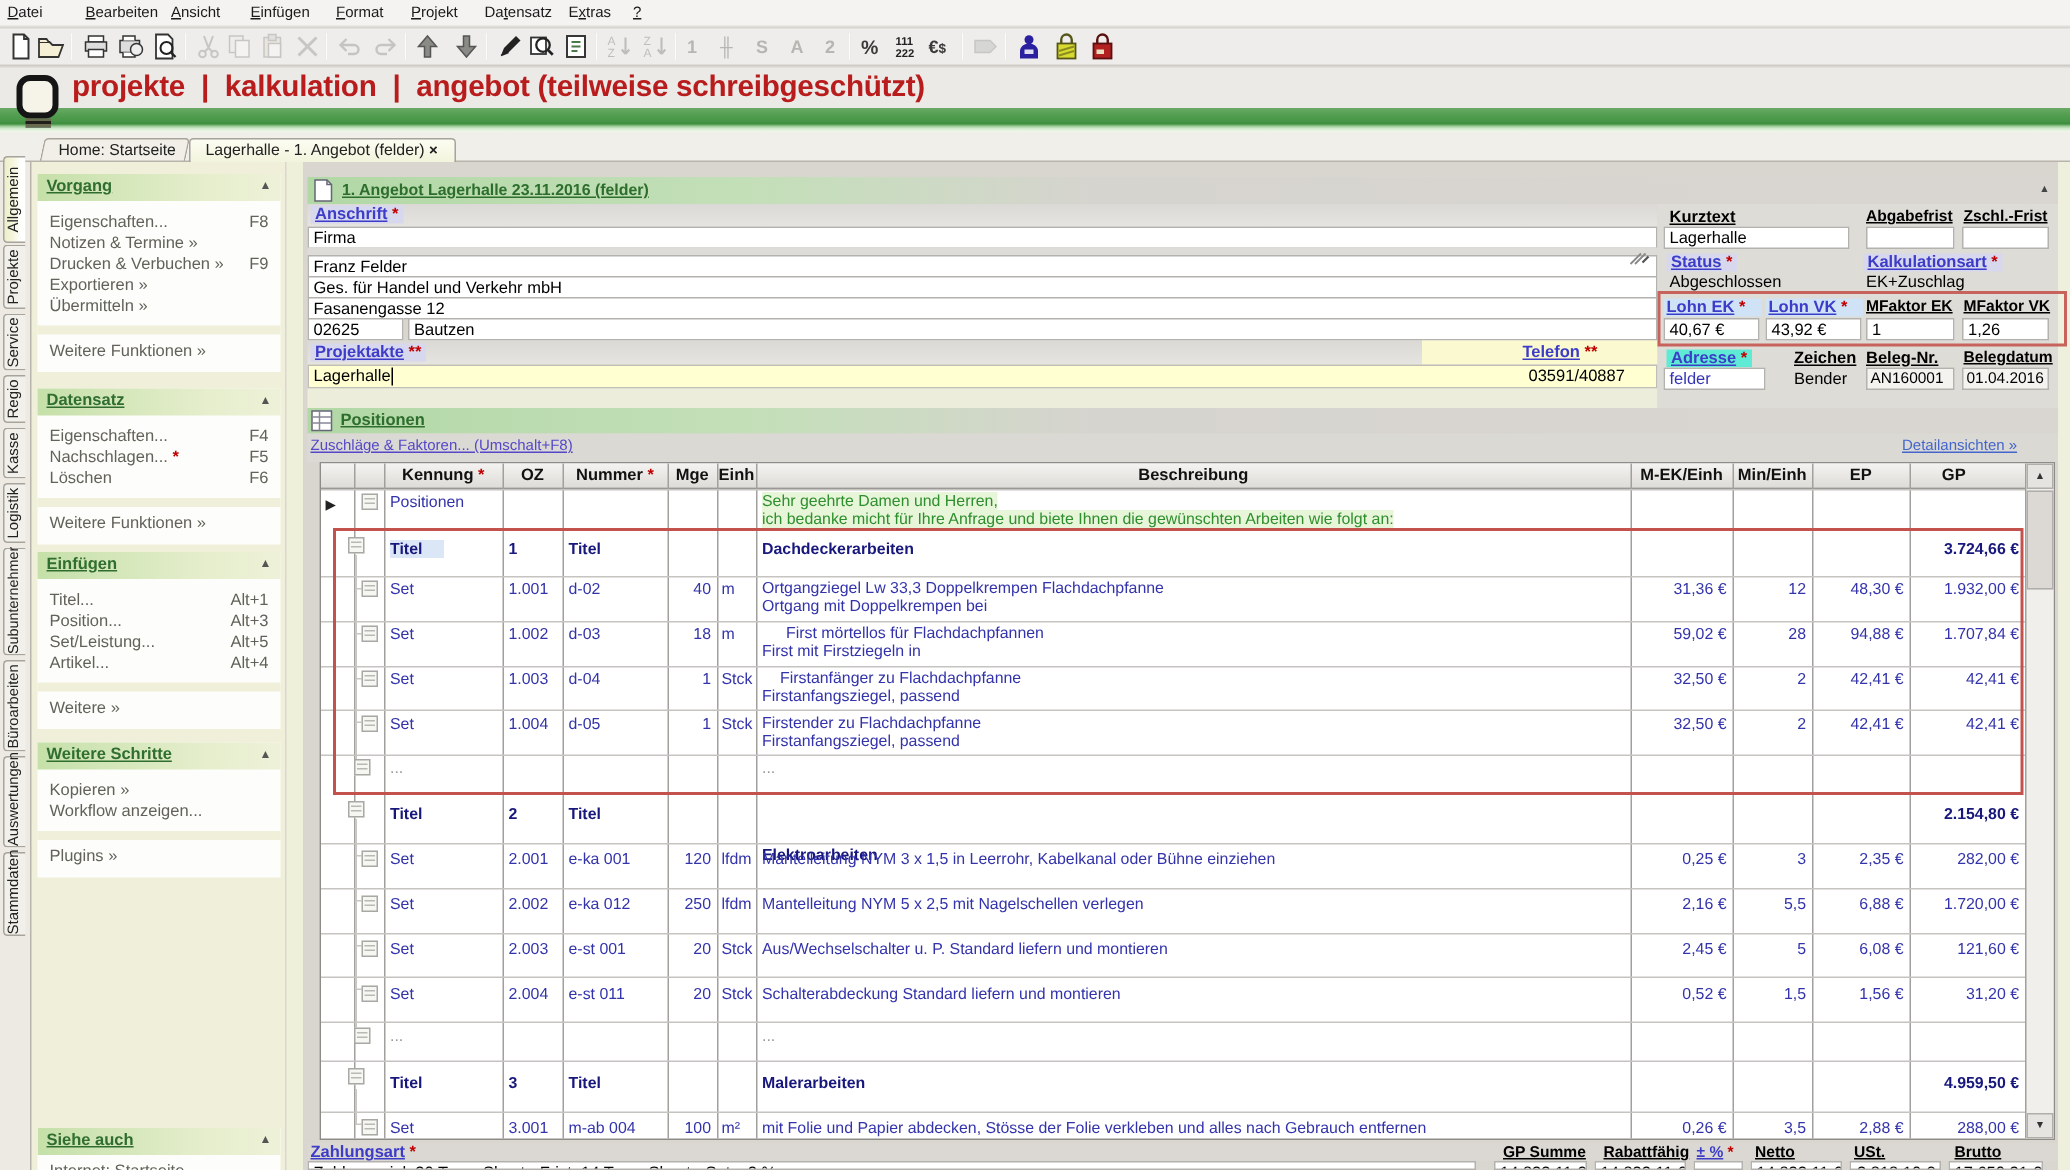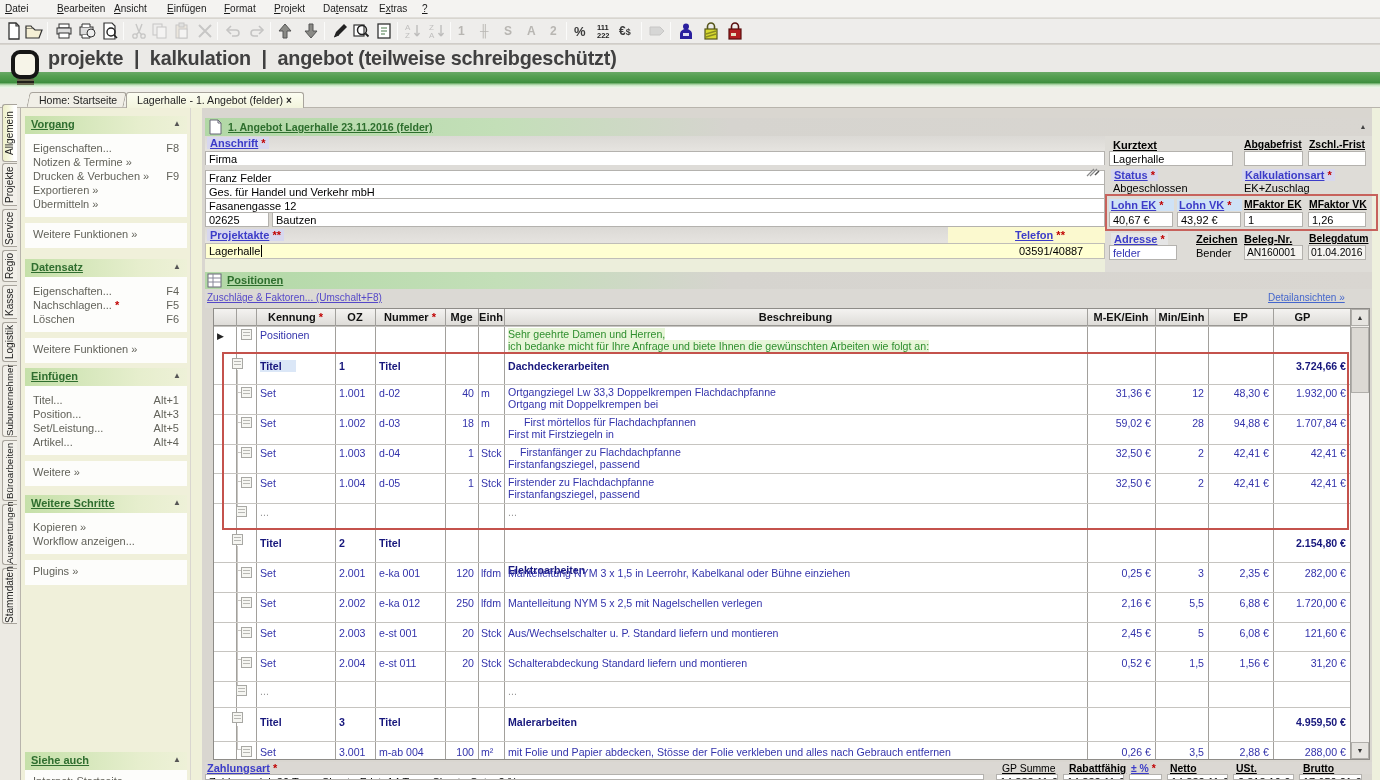--- a/index.html
+++ b/index.html
@@ -9,21 +9,21 @@
 u { text-decoration:underline; }
 
 #menubar { left:0; top:0; width:1380px; height:18px; background:#f4f3f1; border-bottom:1px solid #e0deda; }
 #menubar span { position:absolute; top:3px; font-size:10px; color:#1a1a1a; }
 #toolbar { left:0; top:19px; width:1380px; height:25px; background:#eeedeb; border-bottom:1px solid #cfccc8; }
 .tsep { position:absolute; top:3px; width:1px; height:18px; background:#c8c5c1; border-right:1px solid #fbfbfa; }
 .tico { position:absolute; top:3px; width:18px; height:18px; }
 .gico { position:absolute; top:5px; font-size:12px; color:#b8b6b2; font-weight:bold; }
 .bico { position:absolute; top:5px; font-size:12px; color:#3a3a3a; font-weight:bold; }
 #titlebar { left:0; top:45px; width:1380px; height:27px; background:#ebeae7; }
-#apptitle { left:48px; top:47px; font-size:19.8px; font-weight:bold; color:#404040; letter-spacing:-0.2px; white-space:nowrap; }
+#apptitle { left:48px; top:47px; font-size:19.8px; font-weight:bold; color:#b91c1c; letter-spacing:-0.2px; white-space:nowrap; }
 #logo { left:11px; top:50px; width:28px; height:29px; border:4px solid #151515; border-radius:9px; background:#f6f4e8; }
 #logostripe { left:17px; top:79px; width:17px; height:6px; background:repeating-linear-gradient(#6a6a50 0 2px,#20201a 2px 4px); }
 #greenband { left:0; top:72px; width:1380px; height:16px;
   background:linear-gradient(#6aa967 0%, #55a052 25%, #479546 55%, #3e8e3e 66%, #9ccb97 76%, #cfe8ca 85%, #e8f4e4 95%, #f0f7ec 100%); }
 #tabrow { left:0; top:88px; width:1380px; height:20px; background:#f0efe9; }
 .doctab { position:absolute; top:92px; height:16px; border:1px solid #a8a49c; border-bottom:none; border-radius:3px 3px 0 0; font-size:11px; color:#222; padding:1px 8px 0 10px; white-space:nowrap; overflow:hidden; }
 #tab1 { left:28px; width:97px; background:#f1efe7; transform:skewX(-12deg); font-size:10.5px; }
 #tab1 span { display:inline-block; transform:skewX(12deg); }
 #tab2 { left:126px; width:178px; background:linear-gradient(#fcfdf2,#f2f4dc); z-index:2; font-size:10.6px; white-space:nowrap; }
 #tabrowline { left:0; top:107px; width:1380px; height:1px; background:#b8b4ac; }
@@ -323,21 +323,21 @@
 <div class="abs" style="left:1244px; top:182px;">EK+Zuschlag</div>
 <div class="abs" style="left:1105px; top:194px; width:273px; height:37px; border:2px solid #c7625c;"></div>
 <div class="abs" style="left:1109px; top:199px; width:65px; padding:0 2px; background:#cfe2f6;"><span class="lbl-blue">Lohn EK</span> <span class="ast">*</span></div>
 <div class="abs" style="left:1177px; top:199px; width:65px; padding:0 2px; background:#cfe2f6;"><span class="lbl-blue">Lohn VK</span> <span class="ast">*</span></div>
 <div class="abs" style="left:1244px; top:199px; font-weight:bold; font-size:10.4px; text-decoration:underline;">MFaktor EK</div>
 <div class="abs" style="left:1309px; top:199px; font-weight:bold; font-size:10.4px; text-decoration:underline;">MFaktor VK</div>
 <div class="inputbox" style="left:1109px; top:212px; width:64px; height:15px;">40,67 €</div>
 <div class="inputbox" style="left:1177px; top:212px; width:64px; height:15px;">43,92 €</div>
 <div class="inputbox" style="left:1244px; top:212px; width:59px; height:15px;">1</div>
 <div class="inputbox" style="left:1308px; top:212px; width:58px; height:15px;">1,26</div>
-<div class="abs" style="left:1111px; top:233px; padding:0 3px; background:#e5e5e5;"><span class="lbl-blue">Adresse</span> <span class="ast">*</span></div>
+<div class="abs" style="left:1111px; top:233px; padding:0 3px; background:#5eead4;"><span class="lbl-blue">Adresse</span> <span class="ast">*</span></div>
 <div class="abs" style="left:1196px; top:233px; font-weight:bold; text-decoration:underline;">Zeichen</div>
 <div class="abs" style="left:1244px; top:233px; font-weight:bold; text-decoration:underline;">Beleg-Nr.</div>
 <div class="abs" style="left:1309px; top:233px; font-weight:bold; font-size:10.4px; text-decoration:underline;">Belegdatum</div>
 <div class="inputbox" style="left:1109px; top:245px; width:68px; height:15px; color:#3434b4;">felder</div>
 <div class="abs" style="left:1196px; top:247px;">Bender</div>
 <div class="inputbox" style="left:1244px; top:245px; width:59px; height:15px; background:#f4f3f0; font-size:10.3px; padding-left:2px;">AN160001</div>
 <div class="inputbox" style="left:1308px; top:245px; width:58px; height:15px; background:#f4f3f0; font-size:10.3px; padding-left:2px;">01.04.2016</div>
 
 <div class="abs" style="left:205px; top:272px; width:1167px; height:17px; background:linear-gradient(90deg,#b2d8a6 0%,#c3dfb8 25%,#d6d4cf 45%,#d9d6d1 100%);"></div>
 <svg class="abs" style="left:207px; top:273px; width:15px; height:15px;" viewBox="0 0 15 15">
@@ -606,21 +606,21 @@
 <div class="abs" style="left:1350px; top:309px; width:19px; height:450px; background:#f1efec; border-left:1px solid #a2a09c;"></div>
 <div class="abs" style="left:1351px; top:309px; width:18px; height:17px; background:#e6e4e0; border:1px solid #b0aeaa; font-size:7px; text-align:center; padding-top:4px; color:#333;">▲</div>
 <div class="abs" style="left:1351px; top:327px; width:18px; height:66px; background:#dcd9d4; border:1px solid #b0aeaa;"></div>
 <div class="abs" style="left:1351px; top:742px; width:18px; height:17px; background:#e6e4e0; border:1px solid #b0aeaa; font-size:7px; text-align:center; padding-top:4px; color:#333;">▼</div>
 </div>
 
 <div id="bottombar">
 <div class="abs" style="left:205px; top:760px; width:1167px; height:2px; background:#d9d6d0;"></div>
 <div class="abs" style="left:205px; top:762px; width:1167px; height:12px; background:#dbd8d3;"></div>
 <div class="abs" style="left:207px; top:762px;"><span class="lbl-blue">Zahlungsart</span> <span class="ast">*</span></div>
-<div class="abs" style="left:1002px; top:763px; font-weight:normal; font-size:10.4px; text-decoration:underline;">GP Summe</div>
+<div class="abs" style="left:1002px; top:763px; font-weight:bold; font-size:10.4px; text-decoration:underline;">GP Summe</div>
 <div class="abs" style="left:1069px; top:763px; font-weight:bold; font-size:10.4px; text-decoration:underline;">Rabattfähig</div>
 <div class="abs" style="left:1131px; top:763px; font-size:10.4px;"><span class="lbl-blue" style="text-decoration:underline;">± %</span> <span class="ast">*</span></div>
 <div class="abs" style="left:1170px; top:763px; font-weight:bold; font-size:10.4px; text-decoration:underline;">Netto</div>
 <div class="abs" style="left:1236px; top:763px; font-weight:bold; font-size:10.4px; text-decoration:underline;">USt.</div>
 <div class="abs" style="left:1303px; top:763px; font-weight:bold; font-size:10.4px; text-decoration:underline;">Brutto</div>
 <div class="inputbox" style="left:205px; top:774px; width:779px; height:6px;">Zahlungsziel: 30 Tage; Skonto-Frist: 14 Tage; Skonto-Satz: 2 %</div>
 <div class="inputbox num" style="left:996px; top:774px; width:62px; height:6px;">14.832,11 €</div>
 <div class="inputbox num" style="left:1063px; top:774px; width:61px; height:6px;">14.832,11 €</div>
 <div class="inputbox num" style="left:1129px; top:774px; width:33px; height:6px;"></div>
 <div class="inputbox num" style="left:1167px; top:774px; width:61px; height:6px;">14.832,11 €</div>

